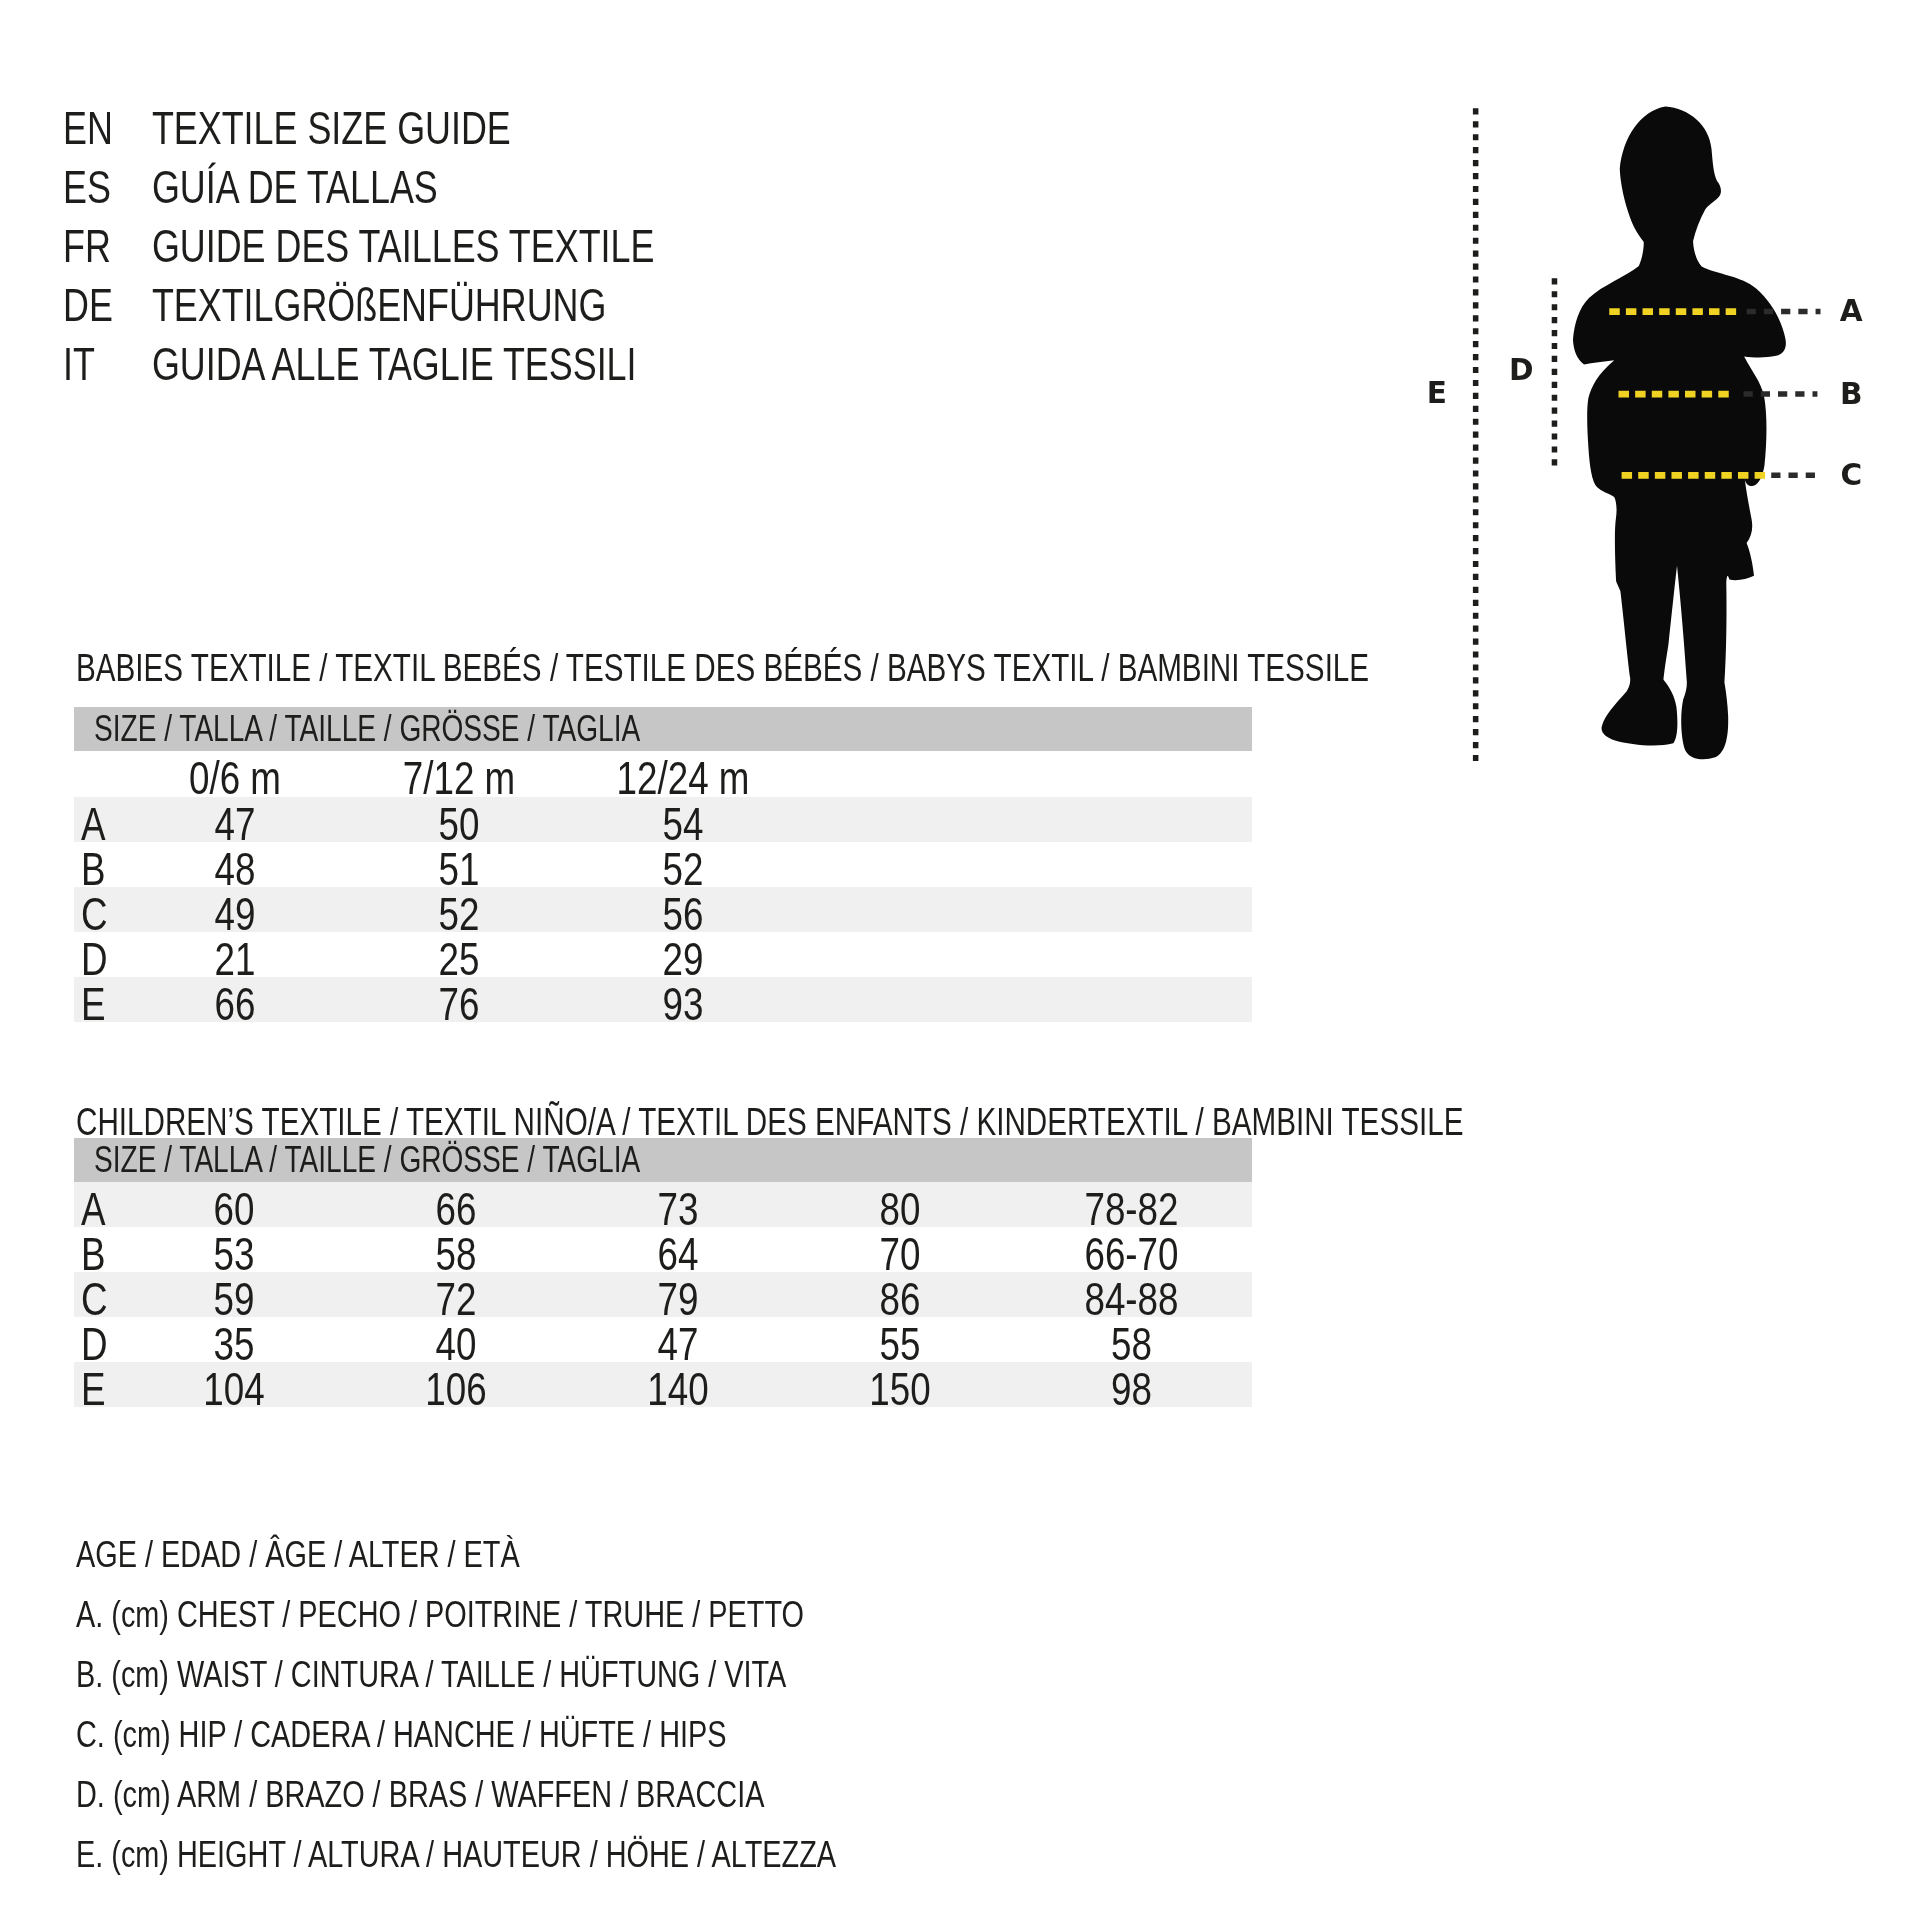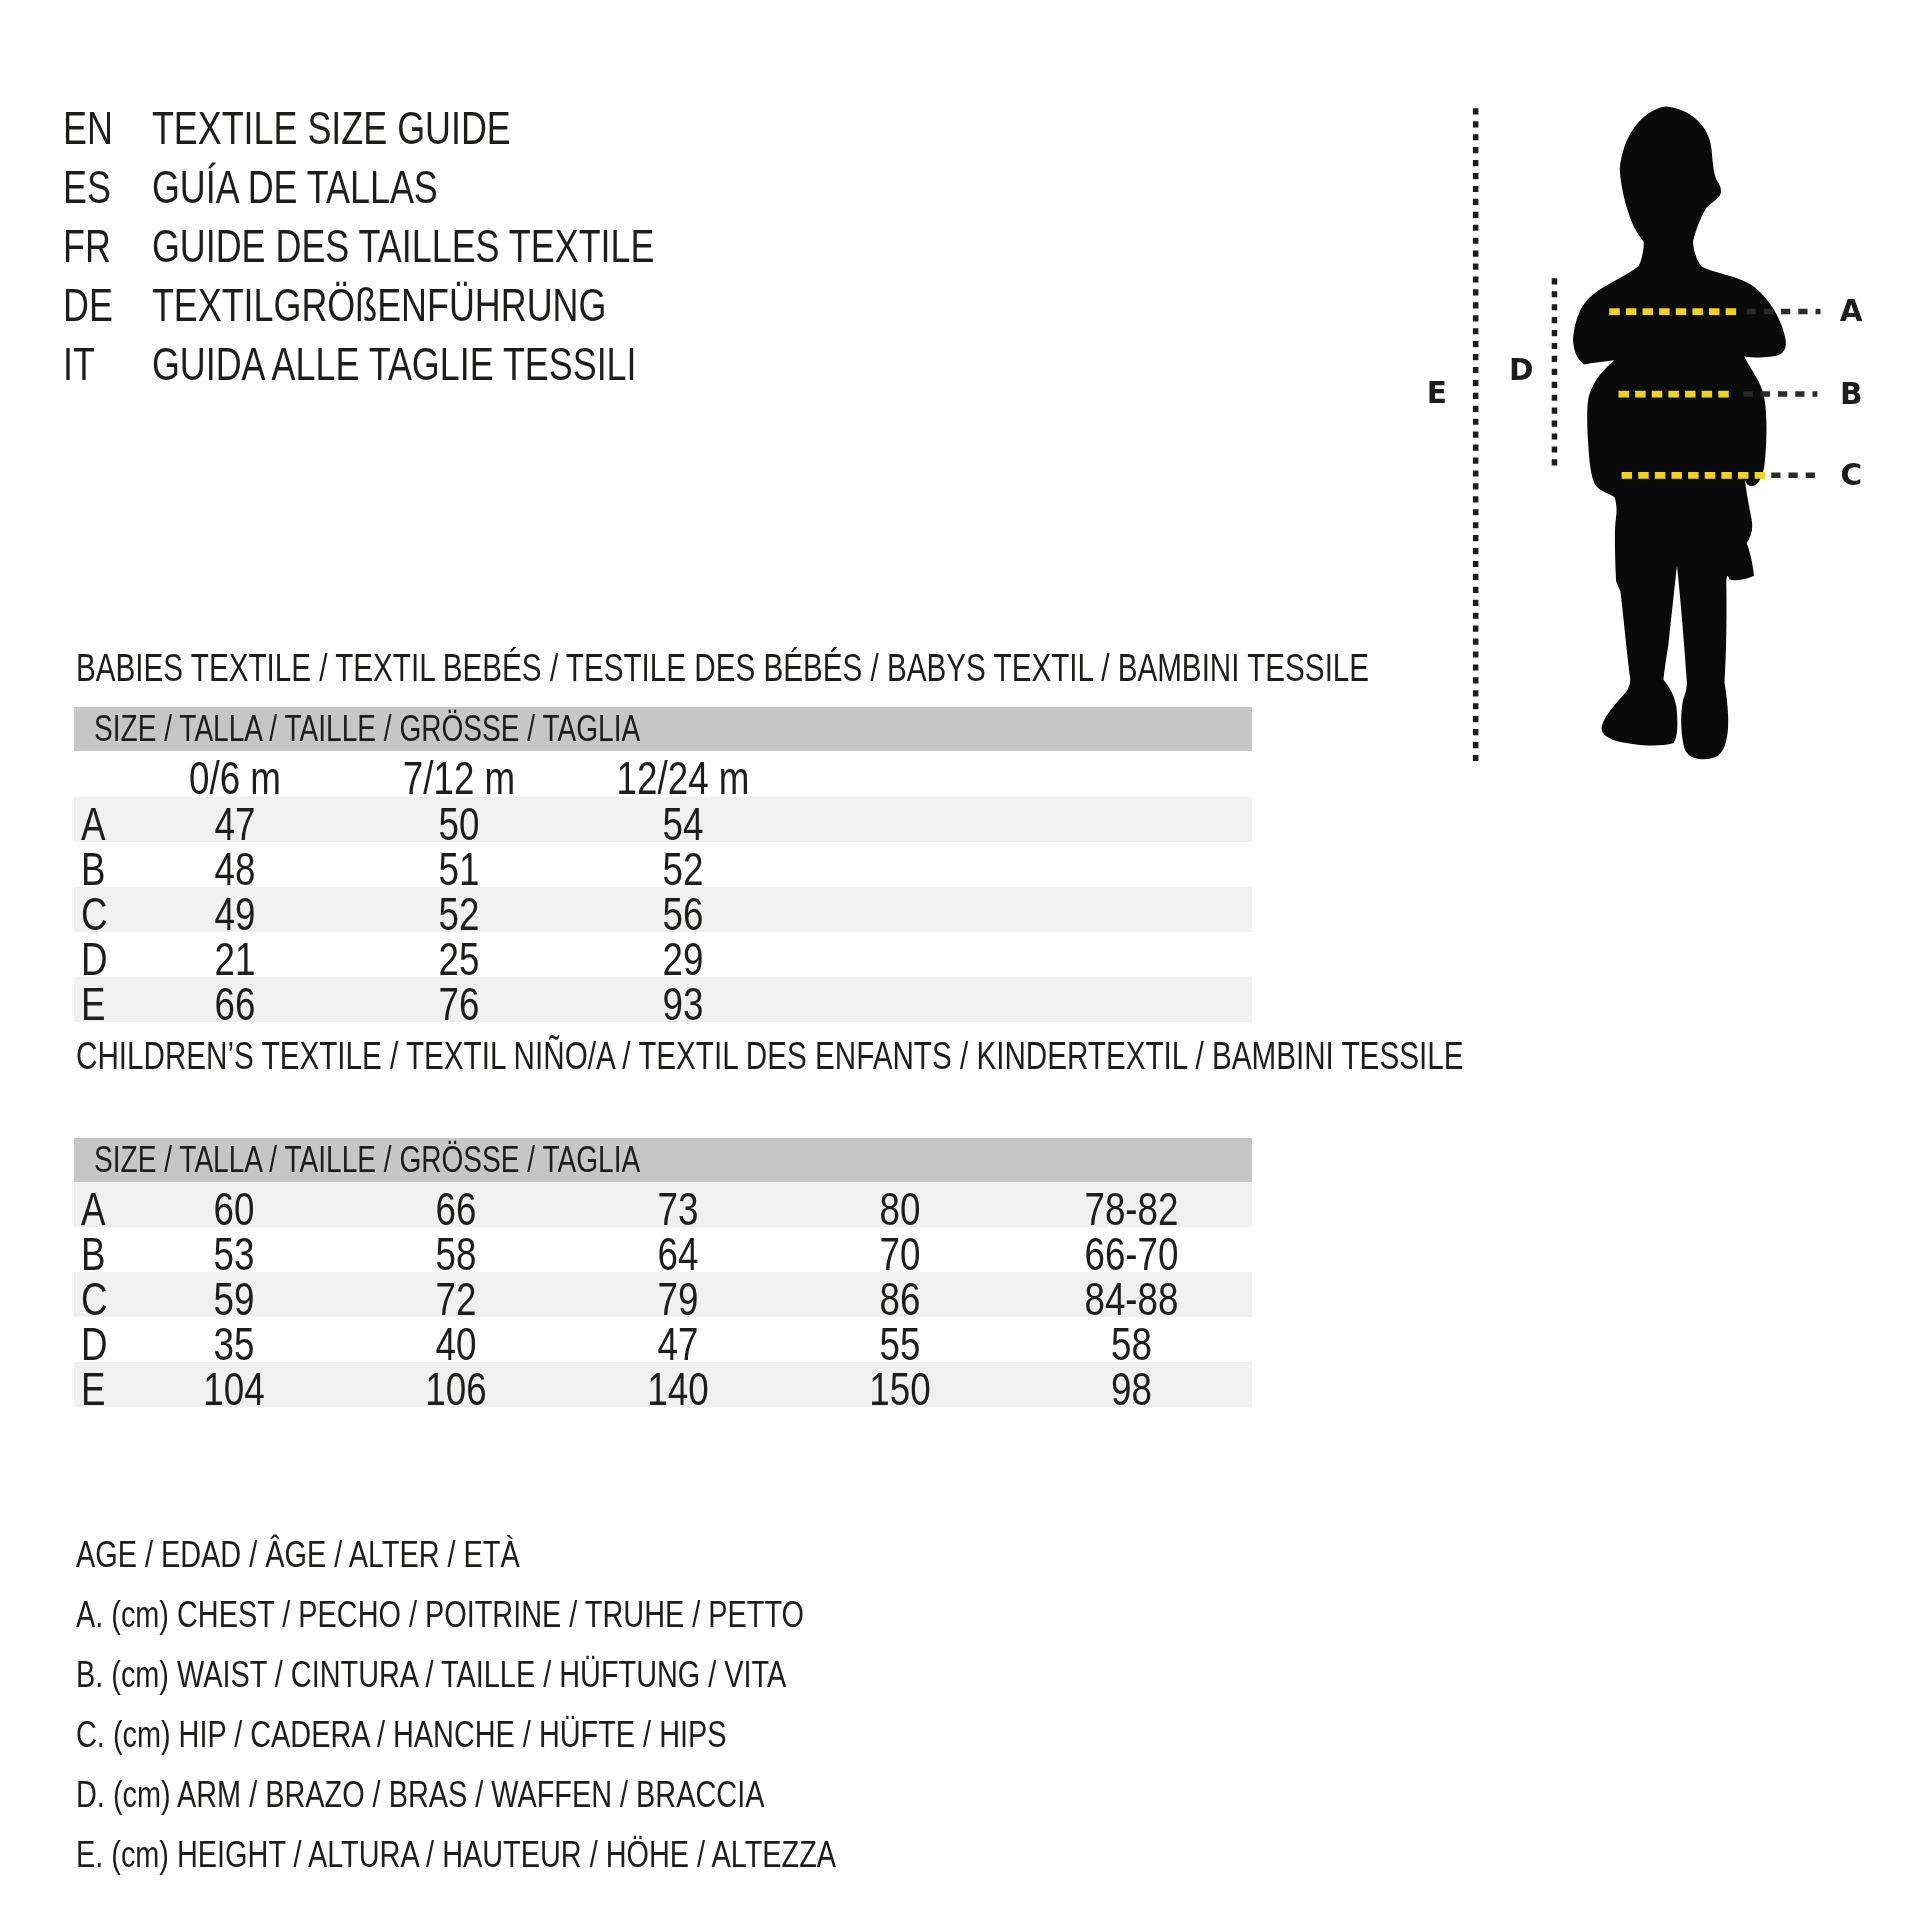--- a/index.html
+++ b/index.html
@@ -14,21 +14,21 @@
   .lang-row{height:59px;line-height:59px;font-size:46px;white-space:nowrap;
     transform:scaleX(0.78);transform-origin:0 50%;}
   .lang-code{display:inline-block;width:114px;}
 
   
   .figure{position:absolute;left:1411px;top:86px;width:468px;height:690px;}
 
   
   .section-title{position:absolute;left:76px;font-size:38px;line-height:38px;white-space:nowrap;}
   .title-babies{top:640px;margin-top:9px;}
-  .title-children{top:1037px;}
+  .title-children{top:1103px;}
 
   
   .table{position:absolute;left:74px;width:1178px;}
   .t-babies{top:707px;}
   .t-children{top:1138px;}
   .size-bar{height:44px;background:#c6c6c6;display:flex;align-items:center;padding-left:20px;
     font-size:36px;box-sizing:border-box;}
   .size-bar .cond{transform-origin:0 50%;}
   .tr{display:grid;height:45px;align-items:center;font-size:46px;}
   .thead{height:46px;}

